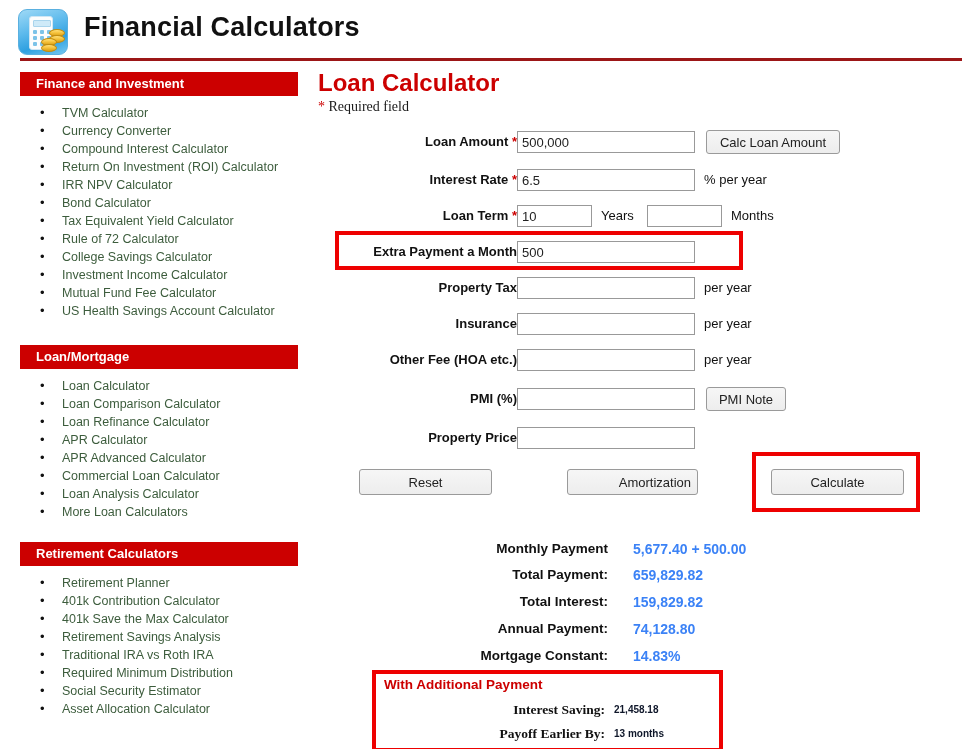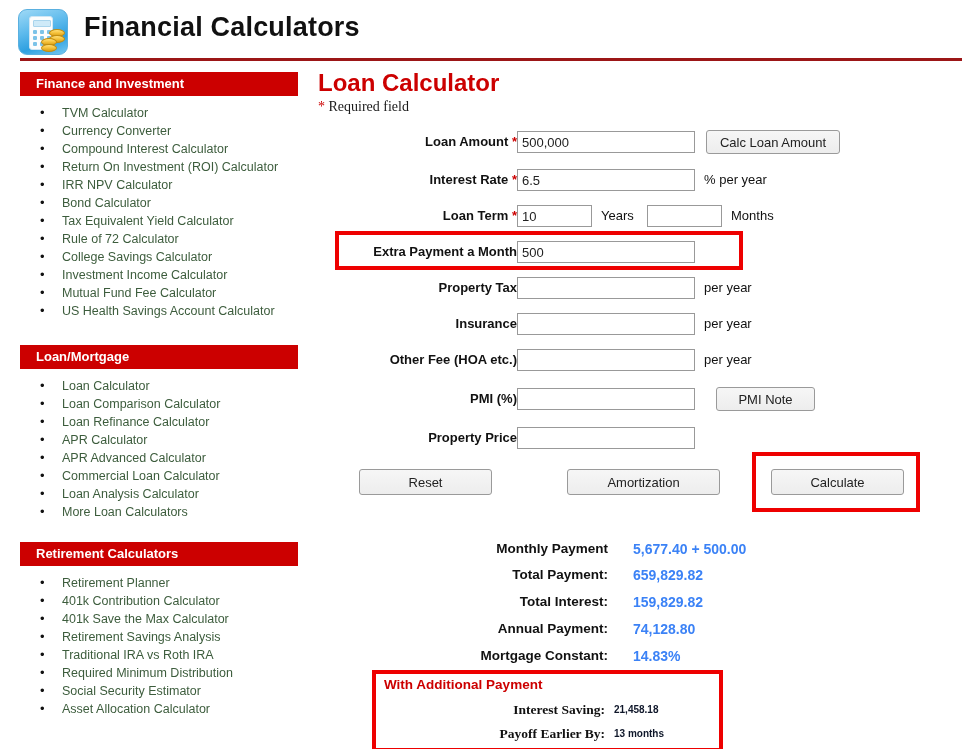--- a/index.html
+++ b/index.html
@@ -279,32 +279,32 @@
     </div>
     <input class="fld" type="text" style="left: 194px; width: 178px;" value="">
     <span class="unit" style="left:381px;">per year</span>
   </div>
 
   <div class="frow" style="left:323px; top:388px; width:620px;">
     <div class="lbl-wrap">
       <div class="flabel">PMI (%)</div>
     </div>
     <input class="fld" type="text" style="left: 194px; width: 178px;" value="">
-    <button class="btn" style="left:393px; top:-1px; width:99px;">PMI Note</button>
+    <button class="btn" style="left:383px; top:-1px; width:80px;">PMI Note</button>
   </div>
 
   <div class="frow" style="left:323px; top:427px; width:620px;">
     <div class="lbl-wrap">
       <div class="flabel">Property Price</div>
     </div>
     <input class="fld" type="text" style="left: 194px; width: 178px;" value="">
   </div>
 
   <button class="btn big" style="left:359px; top:469px; width:133px;">Reset</button>
-  <button class="btn big" style="left:567px; top:469px; width:153px;">Amortization</button>
+  <button class="btn big" style="left:567px; top:469px; width:131px;text-align:right;">Amortization</button>
   <button class="btn big" style="left:771px; top:469px; width:133px;">Calculate</button>
   <div class="hl" style="left:752px; top:452px; width:168px; height:60px;"></div>
 
   <div class="rrow" style="left:318px; top:537px; width:500px;">
     <div class="rlabel">Monthly Payment</div>
     <div class="rvalue">5,677.40 + 500.00</div>
   </div>
   <div class="rrow" style="left:318px; top:563px; width:500px;">
     <div class="rlabel">Total Payment:</div>
     <div class="rvalue">659,829.82</div>

